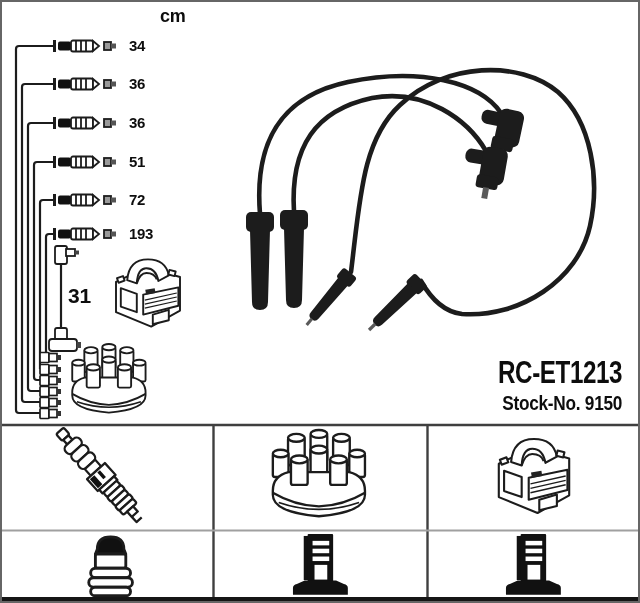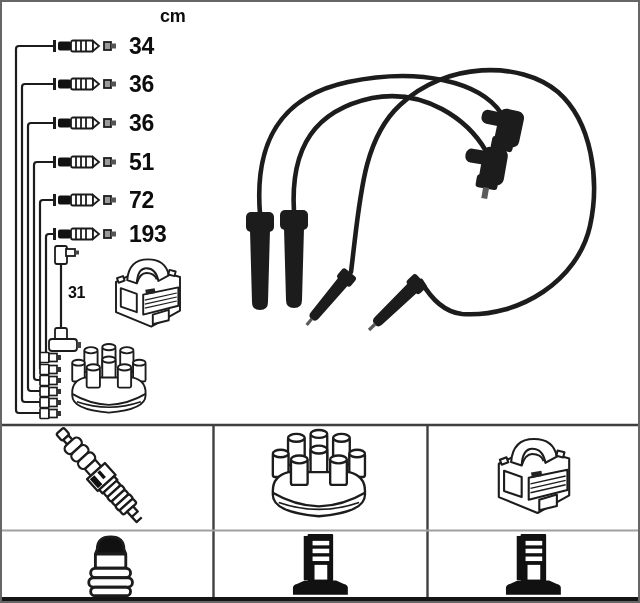--- a/index.html
+++ b/index.html
@@ -4,22 +4,22 @@
 <style>
   html,body{margin:0;padding:0;background:#fff;}
   .page{
     position:relative;width:640px;height:603px;background:#ffffff;
     font-family:"Liberation Sans","DejaVu Sans",sans-serif;color:#0d0d0d;
     overflow:hidden;
   }
   .layer{position:absolute;left:0;top:0;}
   .lbl{position:absolute;font-weight:700;letter-spacing:-0.3px;white-space:nowrap;}
   .unit-lbl{left:129px;top:6px;font-size:18px;margin-left:31px;}
-  .len-lbl{left:129px;font-size:23px;line-height:26px;}
-  .coilwire-lbl{left:68px;top:284px;font-size:16px;}
+  .len-lbl{left:129px;font-size:15px;line-height:26px;}
+  .coilwire-lbl{left:68px;top:284px;font-size:21px;}
   .partblock{position:absolute;right:18px;top:356px;text-align:right;}
   .part-no{font-size:31px;font-weight:700;line-height:33px;transform:scaleX(.78);transform-origin:100% 50%;letter-spacing:-0.5px;}
   .stock-no{font-size:21px;font-weight:700;line-height:24px;margin-top:2px;transform:scaleX(.82);transform-origin:100% 50%;letter-spacing:-0.3px;}
 </style>
 </head>
 <body>
 
 <div class="page">
 
   <svg class="layer" width="640" height="603" viewBox="0 0 640 603">
@@ -244,13 +244,17 @@
 
   <div class="lbl len-lbl" style="top:33px">34</div>
   <div class="lbl len-lbl" style="top:71px">36</div>
   <div class="lbl len-lbl" style="top:110px">36</div>
   <div class="lbl len-lbl" style="top:149px">51</div>
   <div class="lbl len-lbl" style="top:187px">72</div>
   <div class="lbl len-lbl" style="top:221px">193</div>
 
   <div class="lbl coilwire-lbl">31</div>
 
+  <div class="partblock">
+    <div class="part-no">RC-ET1213</div>
+    <div class="stock-no">Stock-No. 9150</div>
+  </div>
 </div>
 
 </body></html>

